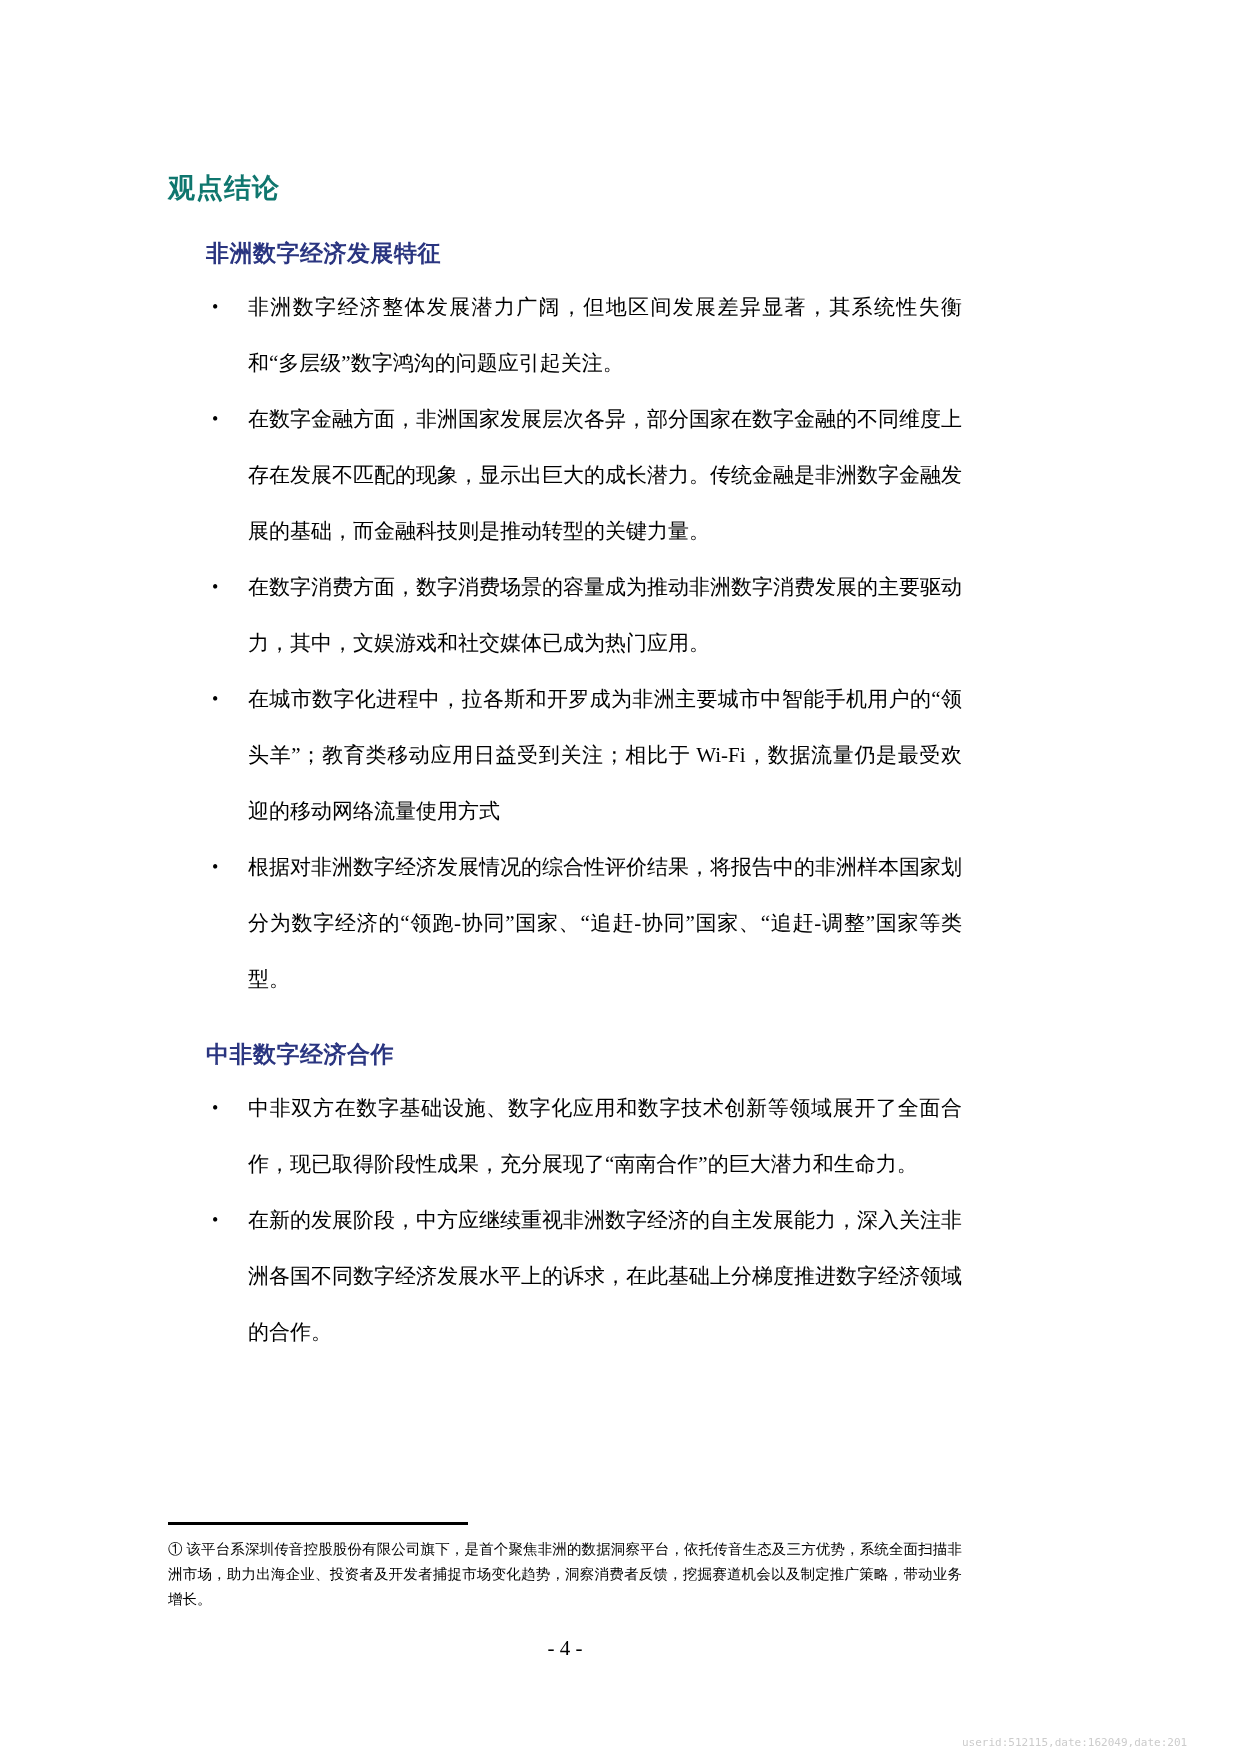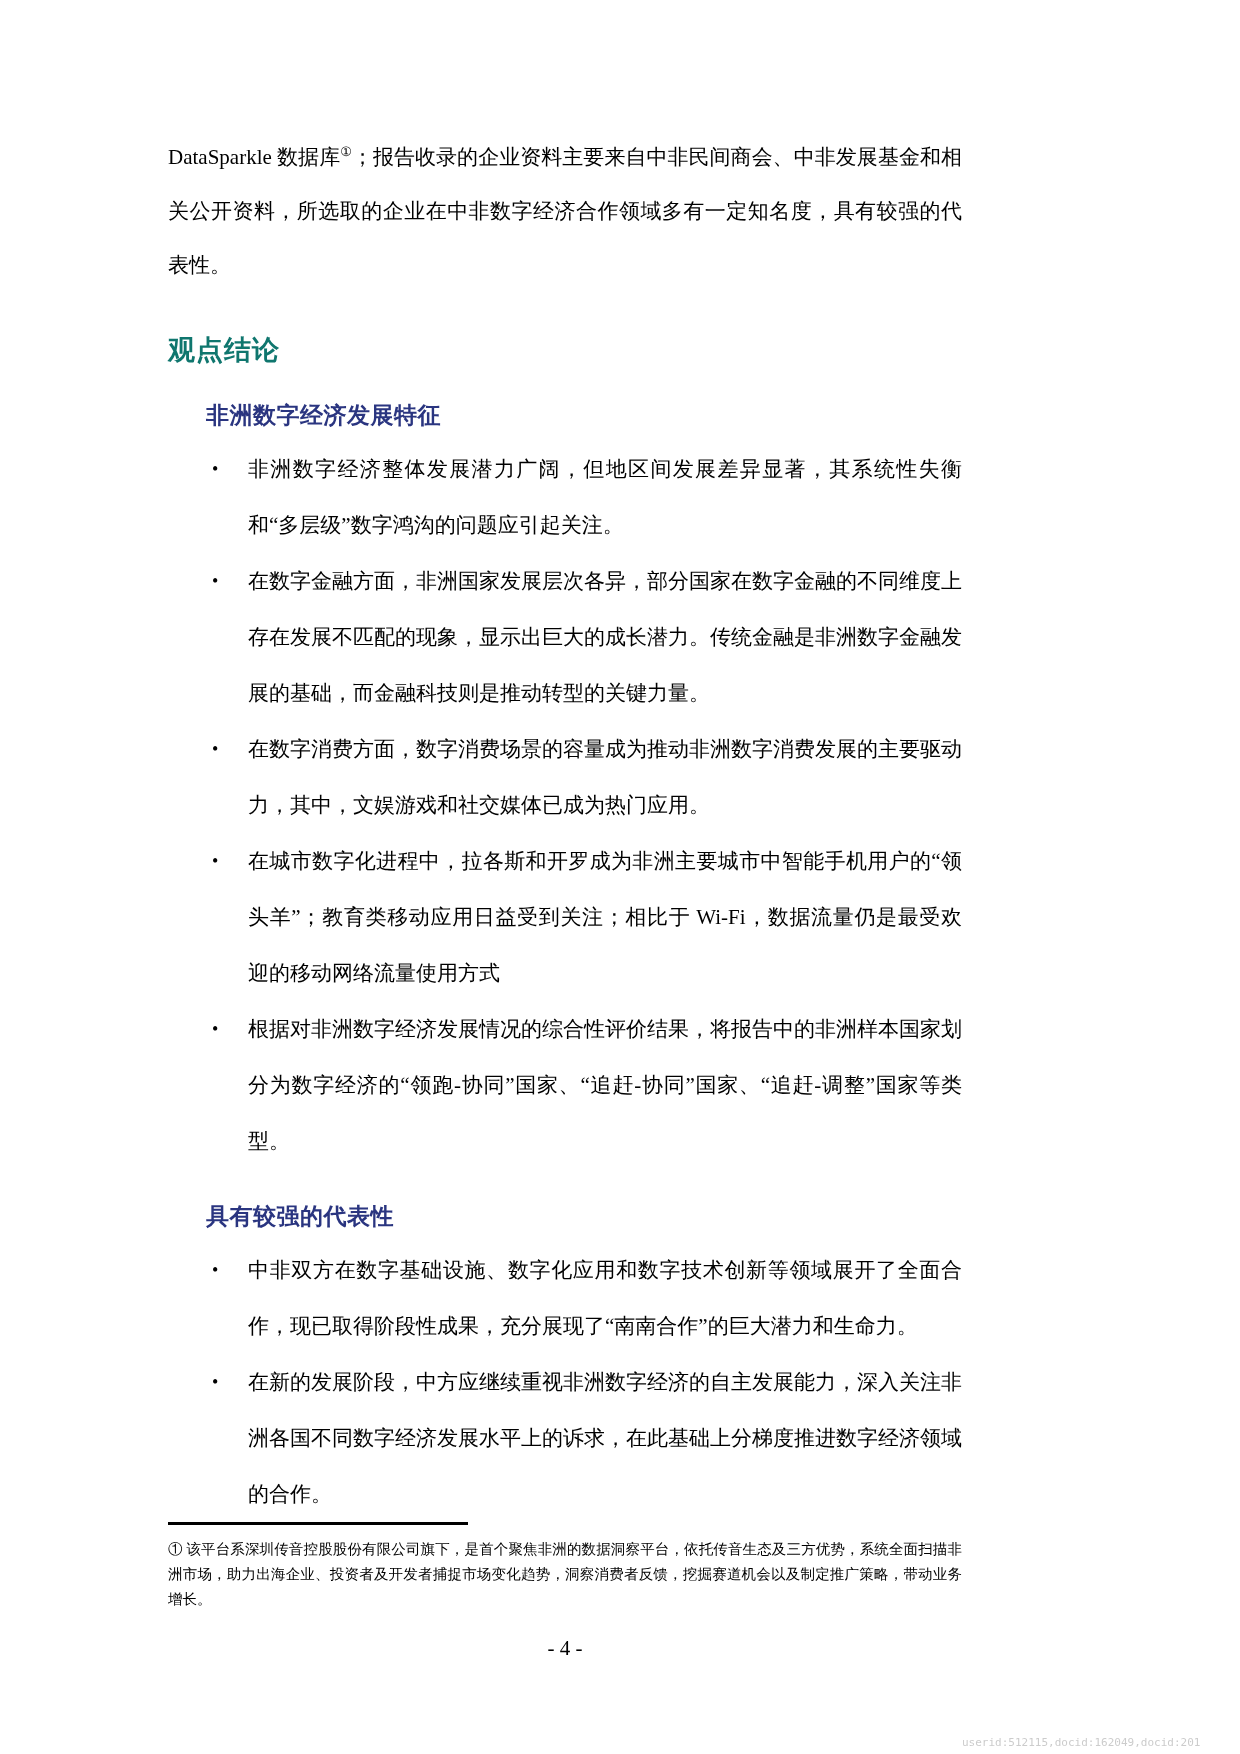--- a/index.html
+++ b/index.html
@@ -101,21 +101,20 @@
     overflow: hidden;
   }
 </style>
 </head>
 <body>
 
 <div class="page">
 
   <div class="content">
 
-    <p class="intro"><span>DataSparkle 数据库</span><sup class="fn-ref">①</sup><span>；报告收录的企业资料主要来自中非民间商会、中非发展基金和相关公开资料，所选取的企业在中非数字经济合作领域多有一定知名度，具有较强的代表性。</span></p>
 
     <h1 class="section-title heading-color" style="color: #0f766e;">观点结论</h1>
 
     <h2 class="subsection-title heading-color" style="color: rgb(42, 53, 128);">非洲数字经济发展特征</h2>
 
     <ul class="bullets">
       <li>
         <span class="dot">•</span>
         <span>非洲数字经济整体发展潜力广阔，但地区间发展差异显著，其系统性失衡和“多层级”数字鸿沟的问题应引起关注。</span>
       </li>
@@ -130,21 +129,21 @@
       <li>
         <span class="dot">•</span>
         <span>在城市数字化进程中，拉各斯和开罗成为非洲主要城市中智能手机用户的“领头羊”；教育类移动应用日益受到关注；相比于 Wi-Fi，数据流量仍是最受欢迎的移动网络流量使用方式</span>
       </li>
       <li>
         <span class="dot">•</span>
         <span>根据对非洲数字经济发展情况的综合性评价结果，将报告中的非洲样本国家划分为数字经济的“领跑-协同”国家、“追赶-协同”国家、“追赶-调整”国家等类型。</span>
       </li>
     </ul>
 
-    <h2 class="subsection-title heading-color" style="color: rgb(42, 53, 128);">具有较强的代表性</h2>
+    <h2 class="subsection-title heading-color" style="color: rgb(42, 53, 128);">中非数字经济合作</h2>
 
     <ul class="bullets">
       <li>
         <span class="dot">•</span>
         <span>中非双方在数字基础设施、数字化应用和数字技术创新等领域展开了全面合作，现已取得阶段性成果，充分展现了“南南合作”的巨大潜力和生命力。</span>
       </li>
       <li>
         <span class="dot">•</span>
         <span>在新的发展阶段，中方应继续重视非洲数字经济的自主发展能力，深入关注非洲各国不同数字经济发展水平上的诉求，在此基础上分梯度推进数字经济领域的合作。</span>
       </li>
@@ -152,15 +151,15 @@
 
   </div>
 
   <div class="footnote-area">
     <div class="footnote-sep"></div>
     <div class="footnote-text"><span>①</span>&nbsp;<span>该平台系深圳传音控股股份有限公司旗下，是首个聚焦非洲的数据洞察平台，依托传音生态及三方优势，系统全面扫描非洲市场，助力出海企业、投资者及开发者捕捉市场变化趋势，洞察消费者反馈，挖掘赛道机会以及制定推广策略，带动业务增长。</span></div>
   </div>
 
   <div class="page-number">- 4 -</div>
 
-  <div class="watermark" style="color: rgb(204, 204, 204);">userid:512115,docid:162049,docid:201</div>
+  <div class="watermark" style="color: rgb(204, 204, 204);">userid:512115,date:162049,date:201</div>
 
 </div>
 
 </body></html>

